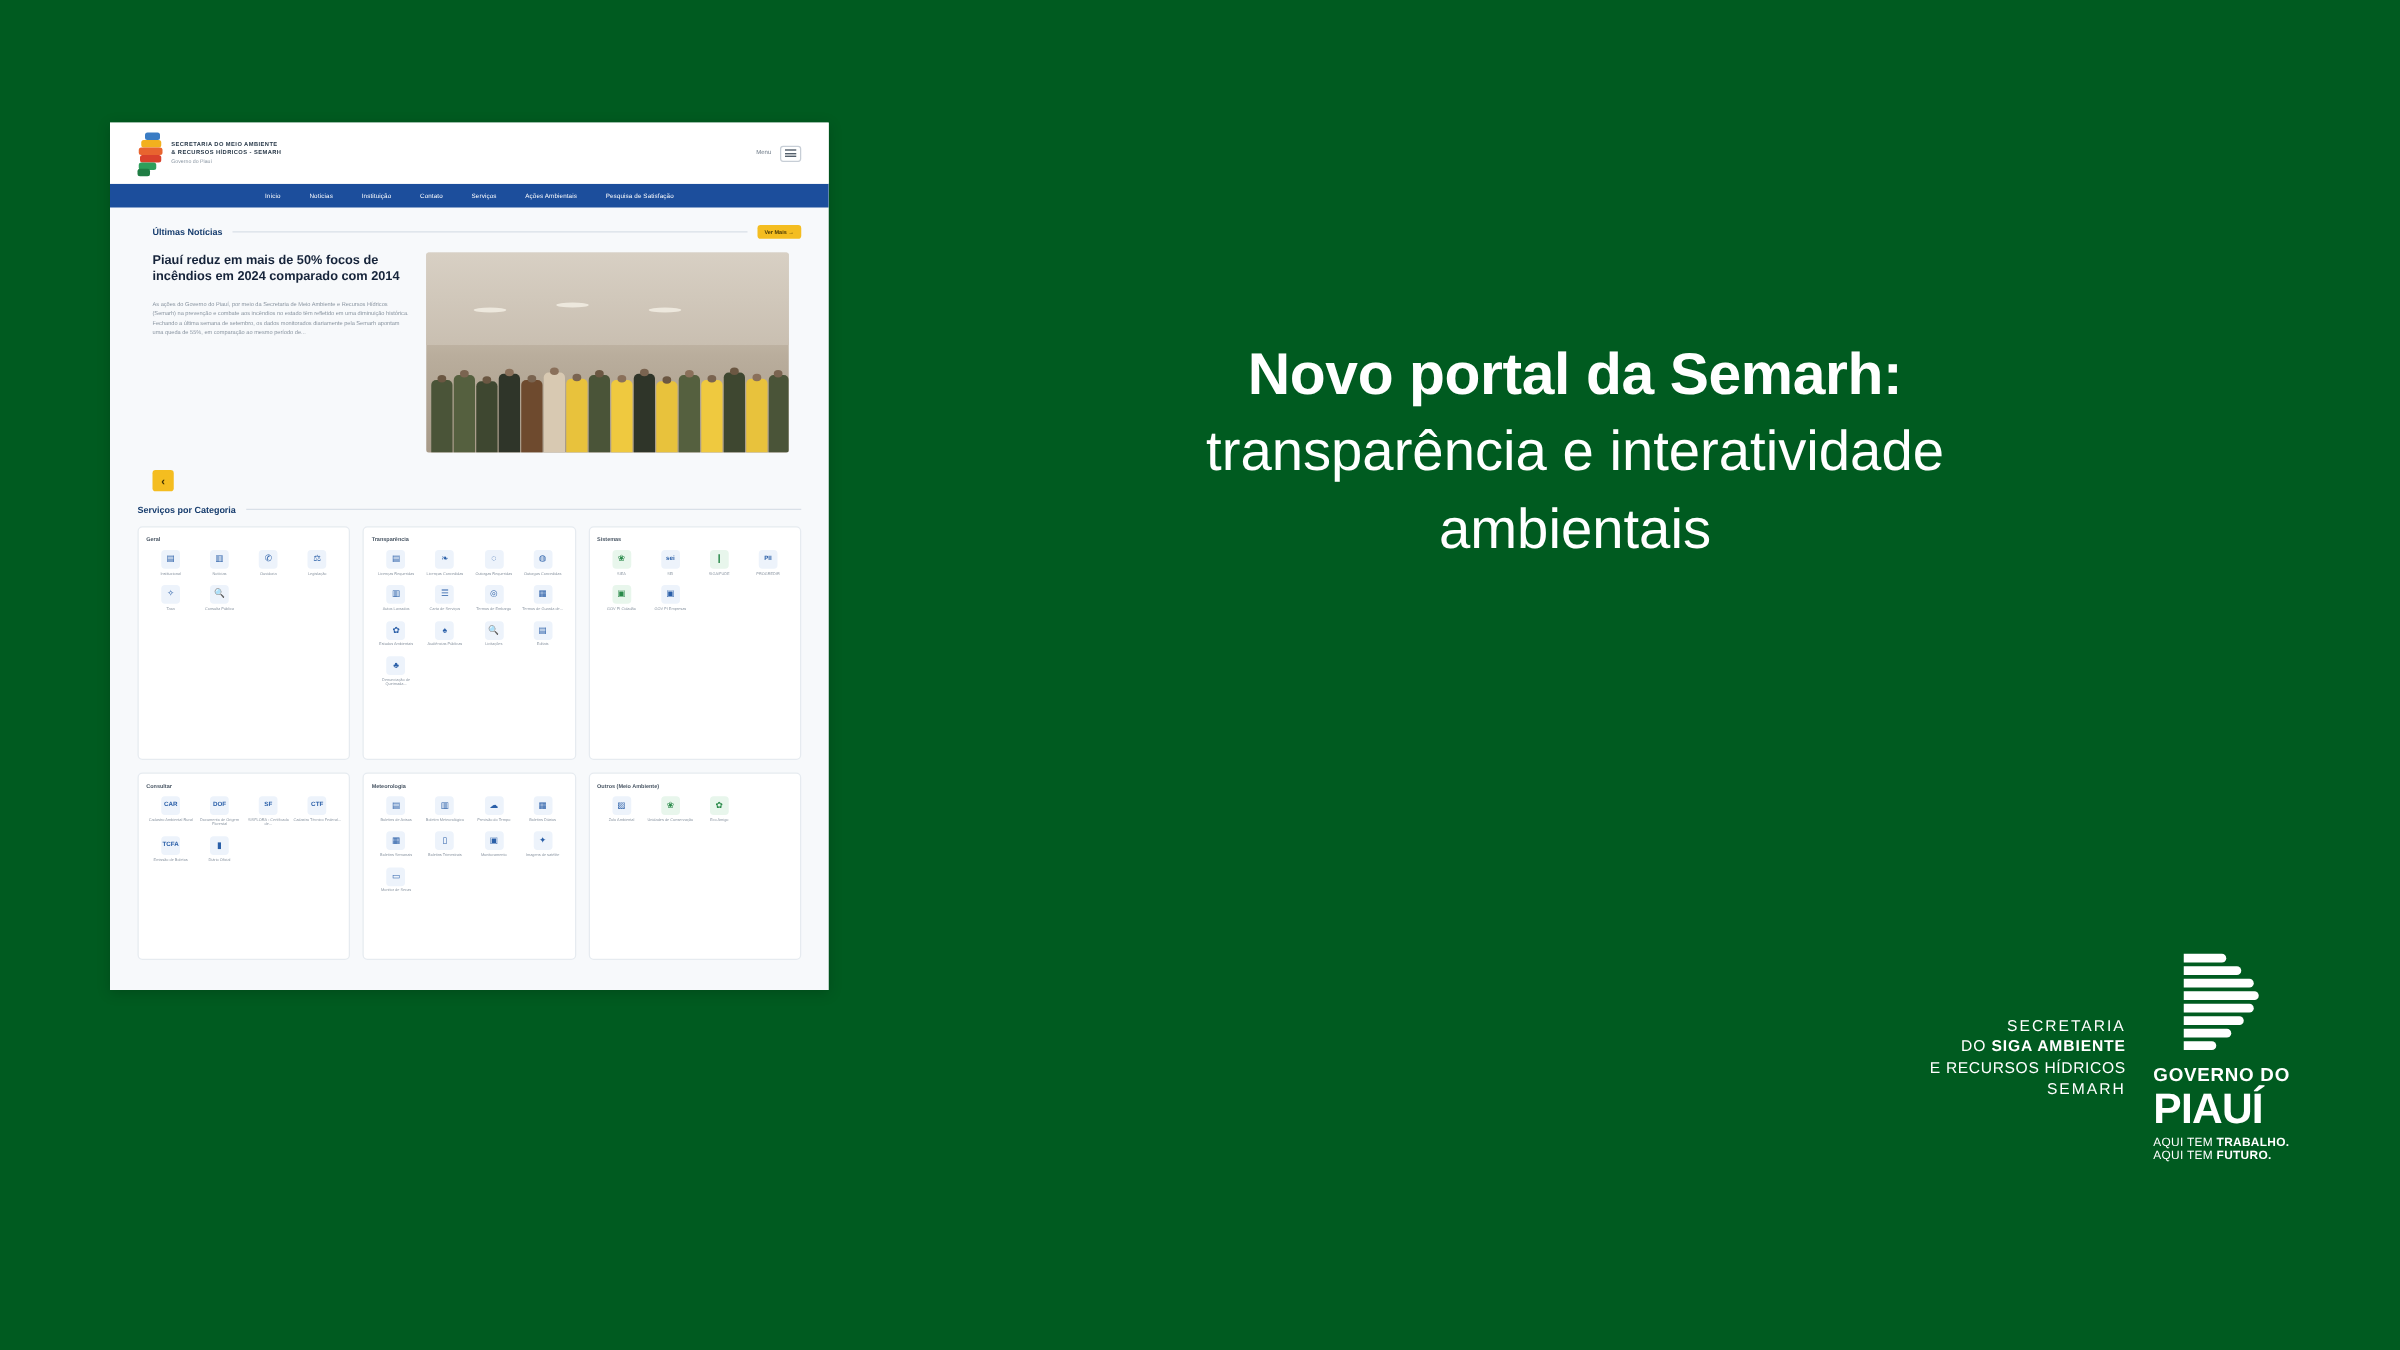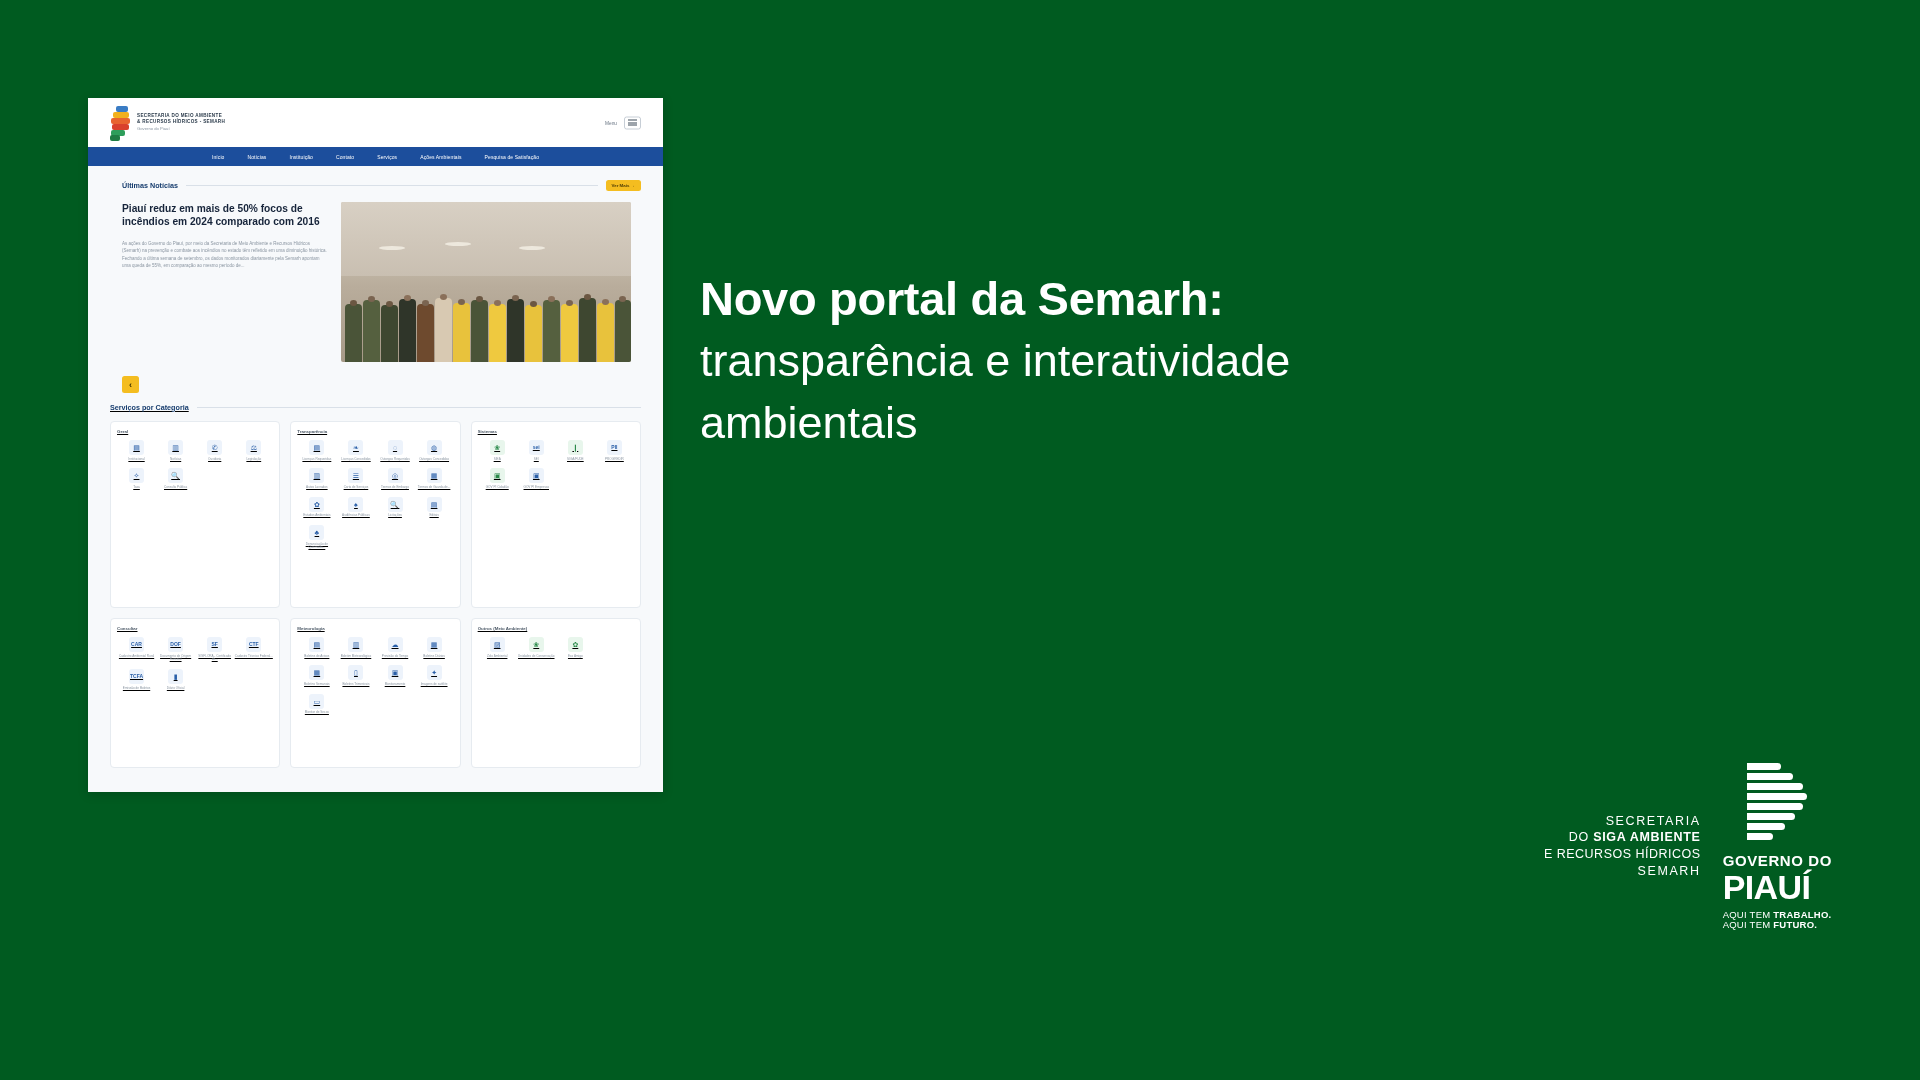--- a/index.html
+++ b/index.html
@@ -65,21 +65,21 @@
   .lamp{ position:absolute; width:26px;height:4px;background:#f2ede3;border-radius:50%;opacity:.85;}
   .crowd{ position:absolute; left:0; right:0; bottom:0; height:58%; }
   .crowd .p{ position:absolute; bottom:0; border-radius:4px 4px 0 0; }
   .crowd .h{ position:absolute; width:7px;height:6px;border-radius:50%; }
   .arrow-prev{
     width:17px;height:17px;background:#f4bd20;border-radius:2.5px;
     display:flex;align-items:center;justify-content:center;margin-top:14px;
     font-size:9px;color:#3d3000;font-weight:700;
   }
 
-  .cat-block{ padding:10px 22px 0 22px;text-decoration:underline; }
+  .cat-block{ padding:10px 22px 0 22px; }
   .cat-grid{ display:flex; gap:10px; margin-top:9px; }
   .cat-card{
     background:#fff; border:1px solid #e6ebf0; border-radius:4px;
     padding:7px 6px 8px 6px; flex:1; min-width:0;
   }
   .cat-card.tall{ min-height:187px; }
   .cat-card.tall2{ min-height:150px; }
   .cat-title{ font-size:4.4px; color:#4b5866; font-weight:700; margin-bottom:6px; }
   .svc-grid{ display:flex; flex-wrap:wrap; }
   .svc{ width:25%; display:flex; flex-direction:column; align-items:center; margin-bottom:7px; }
@@ -88,21 +88,21 @@
     display:flex;align-items:center;justify-content:center;
     font-size:7px;color:#2a5fa8; line-height:1;
   }
   .svc-ico.green{ background:#e8f6ec; color:#2a8a4a; }
   .svc-ico.txt{ font-size:5px; font-weight:700; background:#edf3fb; color:#2a5fa8;}
   .svc-lbl{ font-size:3.1px; color:#8a95a1; text-align:center; margin-top:2.5px; line-height:1.25; width:100%; }
 
   
   #headline{
     position:absolute; left:700px; top:268px; width:1120px;
-    text-align:left; color:#ffffff;
+    text-align:center; color:#ffffff;
   }
   #headline .l1{ font-size:47px; font-weight:700; line-height:1.32; letter-spacing:-.3px;}
   #headline .l2{ font-size:45px; font-weight:400; line-height:1.38; }
 
   
   #logos{
     position:absolute; right:88px; bottom:150px;
     display:flex; align-items:center; gap:22px;
   }
   .semarh-logo{ text-align:right; color:#fff; line-height:1.35; }
@@ -168,21 +168,21 @@
 
   <div class="news-block">
     <div class="sect-head">
       <h3>Últimas Notícias</h3>
       <div class="sect-rule"></div>
       <div class="vermais">Ver Mais →</div>
     </div>
 
     <div class="news-body">
       <div class="news-left">
-        <div class="news-title">Piauí reduz em mais de 50% focos de incêndios em 2024 comparado com 2016</div>
+        <div class="news-title">Piauí reduz em mais de 50% focos de incêndios em 2024 comparado com 2014</div>
         <div class="news-text">As ações do Governo do Piauí, por meio da Secretaria de Meio Ambiente e Recursos Hídricos (Semarh) na prevenção e combate aos incêndios no estado têm refletido em uma diminuição histórica. Fechando a última semana de setembro, os dados monitorados diariamente pela Semarh apontam uma queda de 55%, em comparação ao mesmo período de...</div>
       </div>
       <div class="news-photo">
         <div class="ceil"></div>
         <div class="lamp" style="left:38px;top:44px;"></div>
         <div class="lamp" style="left:104px;top:40px;"></div>
         <div class="lamp" style="left:178px;top:44px;"></div>
         <div class="crowd">
           <span class="p" style="left:4px;width:17px;height:58px;background:#4a5438;"></span>
           <span class="h" style="left:9px;bottom:56px;background:#6b5742;"></span>

